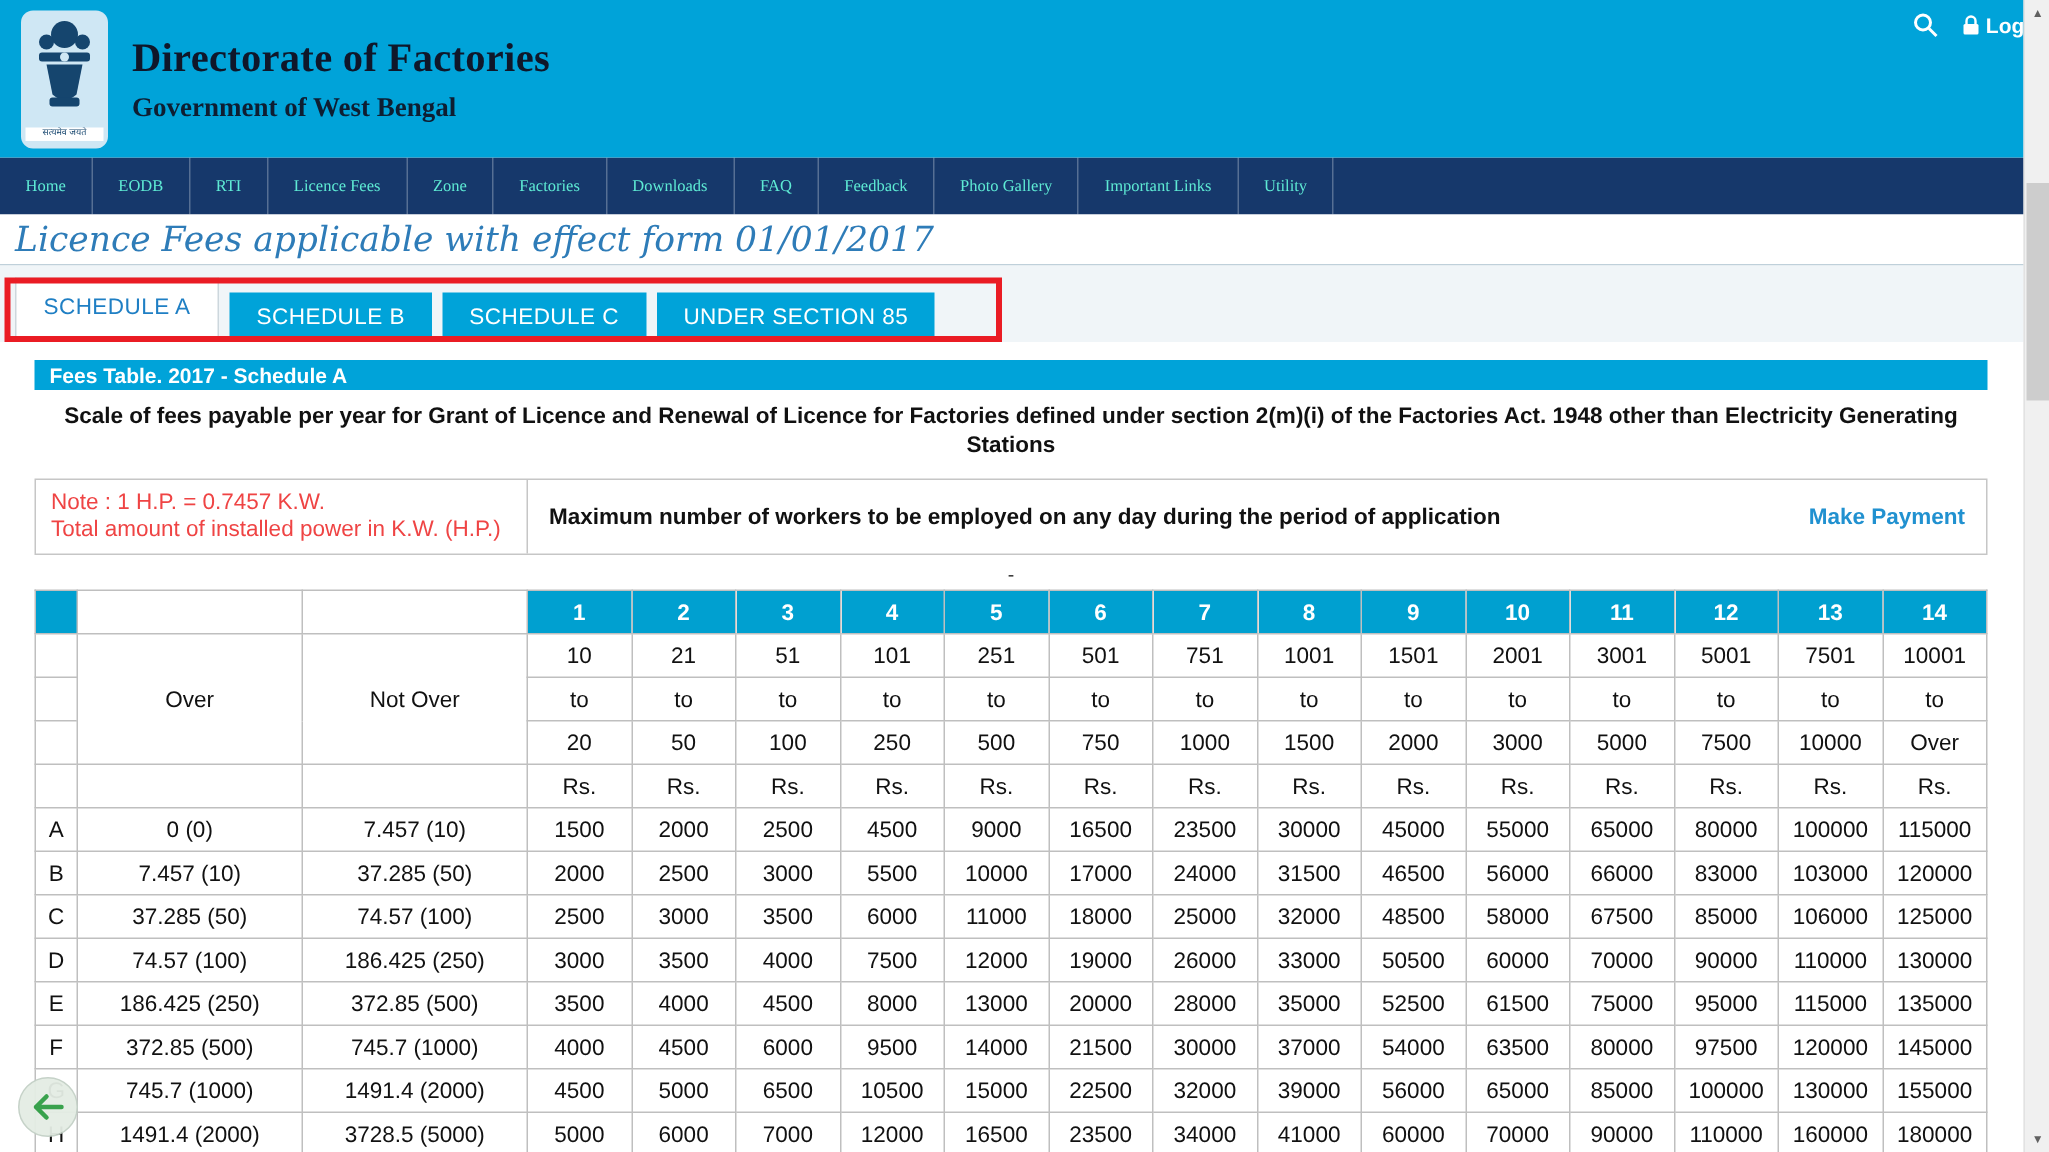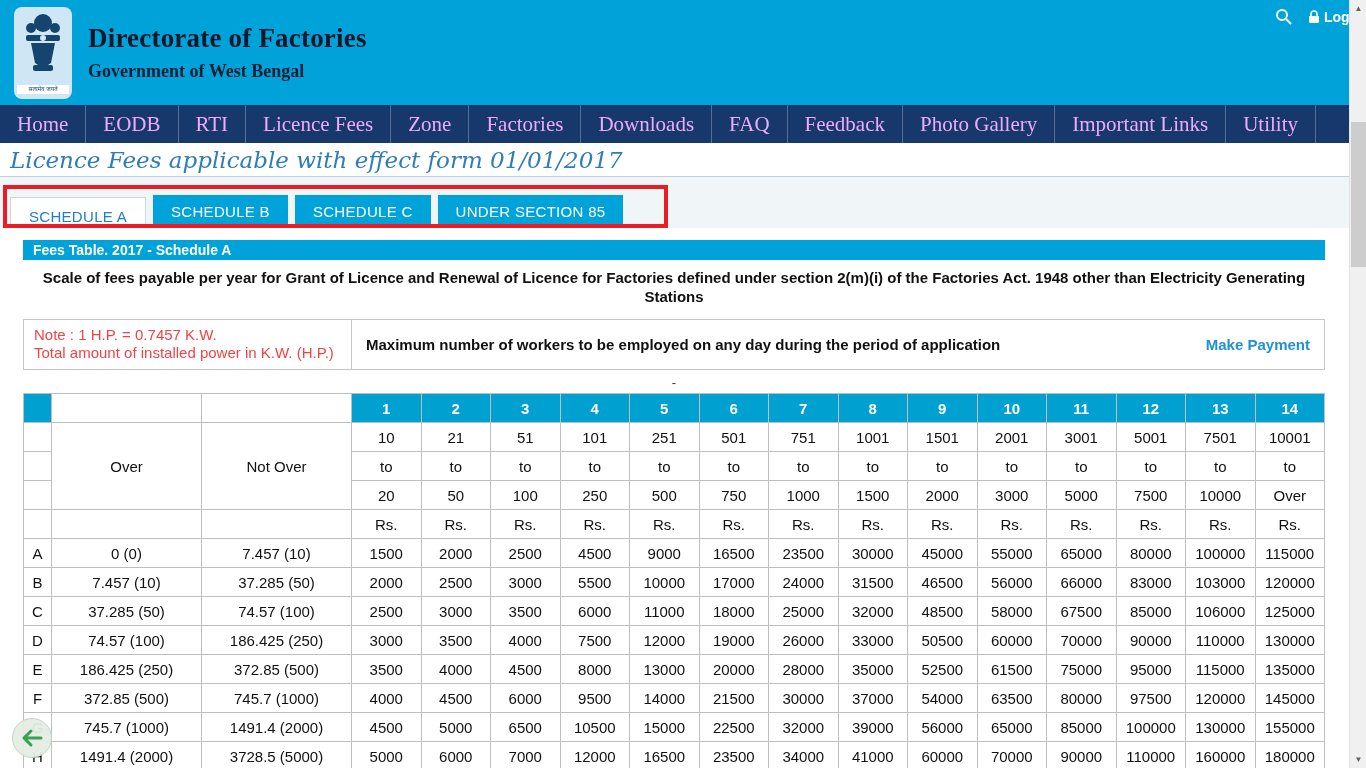--- a/index.html
+++ b/index.html
@@ -48,23 +48,23 @@
     color: #fff; font-size: 14px;
   }
   .search-btn { cursor: pointer; display: flex; align-items: center; }
   .login-btn { cursor: pointer; display: flex; align-items: center; gap: 4px; font-weight: bold; }
 
   
   .nav { background: var(--navy, #16386b); height: 38px; display: flex; }
   .nav-item {
     padding: 0 17px;
     line-height: 38px;
-    color: #f0abfc;
+    color: #5eead4;
     font-family: "Liberation Serif", serif;
-    font-size: 21px;
+    font-size: 11px;
     border-right: 1px solid rgba(255,255,255,.28);
     cursor: pointer;
     white-space: nowrap;
   }
 
   
   .pagetitle-bar {
     height: 34px;
     border-bottom: 1px solid #bfd0da;
     display: flex; align-items: center;
@@ -94,21 +94,21 @@
     padding: 8px 18px;
     cursor: pointer;
     letter-spacing: .3px;
     white-space: nowrap;
   }
   .tab.active {
     background: #fff;
     color: #1f7fc4;
     border: 1px solid #cdd7dd;
     border-bottom: none;
-    padding: 10px 18px 3px;
+    padding: 10px 18px 15px;
   }
 
   
   .annotation {
     position: absolute;
     left: 3px; top: 185px;
     width: 665px; height: 43px;
     border: 4px solid var(--red, #ea1c24);
     z-index: 40;
     pointer-events: none;

